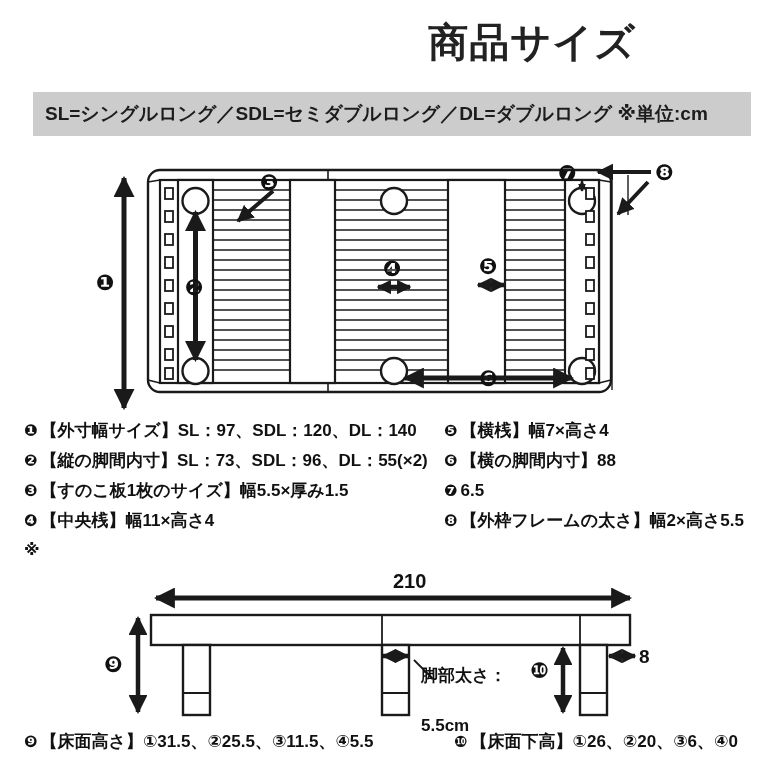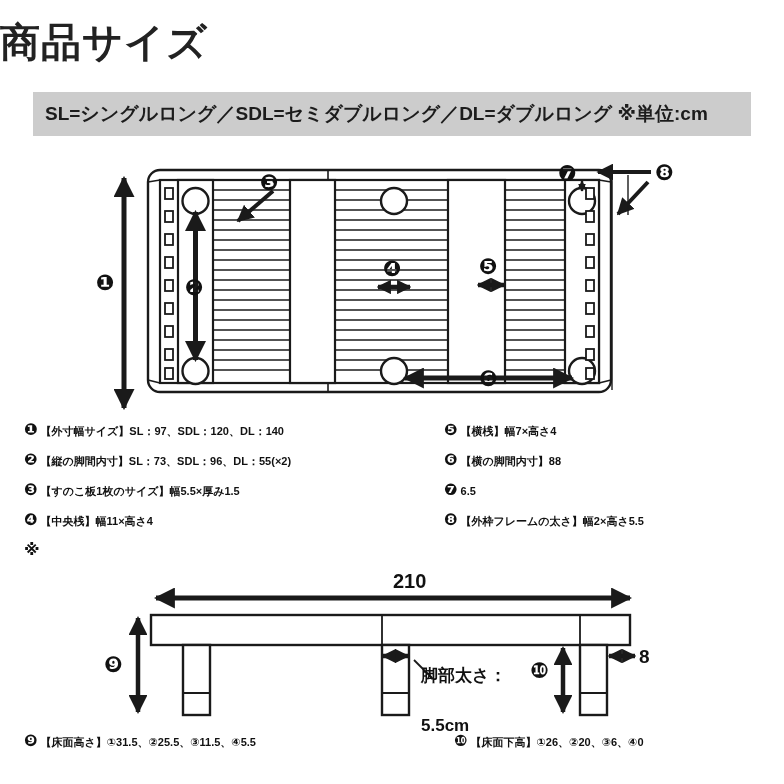--- a/index.html
+++ b/index.html
@@ -21,21 +21,21 @@
     height: 784px;
     background: #ffffff;
   }
 
   
   .title {
     position: absolute;
     top: 18px;
     left: 0;
     width: 636px;
-    text-align: left;
+    text-align: right;
     font-size: 40px;
     font-weight: bold;
     letter-spacing: 1px;
     color: #222222;
     line-height: 1.2;
   }
 
   
   .subtitle-band {
     position: absolute;
@@ -87,21 +87,21 @@
     line-height: 1;
     height: 30px;
     white-space: nowrap;
     color: #111111;
   }
   .legend-marker {
     font-size: 16px;
     margin-right: 3px;
     font-weight: bold;
   }
-  .legend-text { font-size: 11px; }
+  .legend-text { font-size: 17px; }
 
   
   .legend-bottom {
     position: absolute;
     left: 24px;
     top: 733px;
     width: 740px;
     display: flex;
   }
   .legend-bottom .lb-left { width: 430px; }

